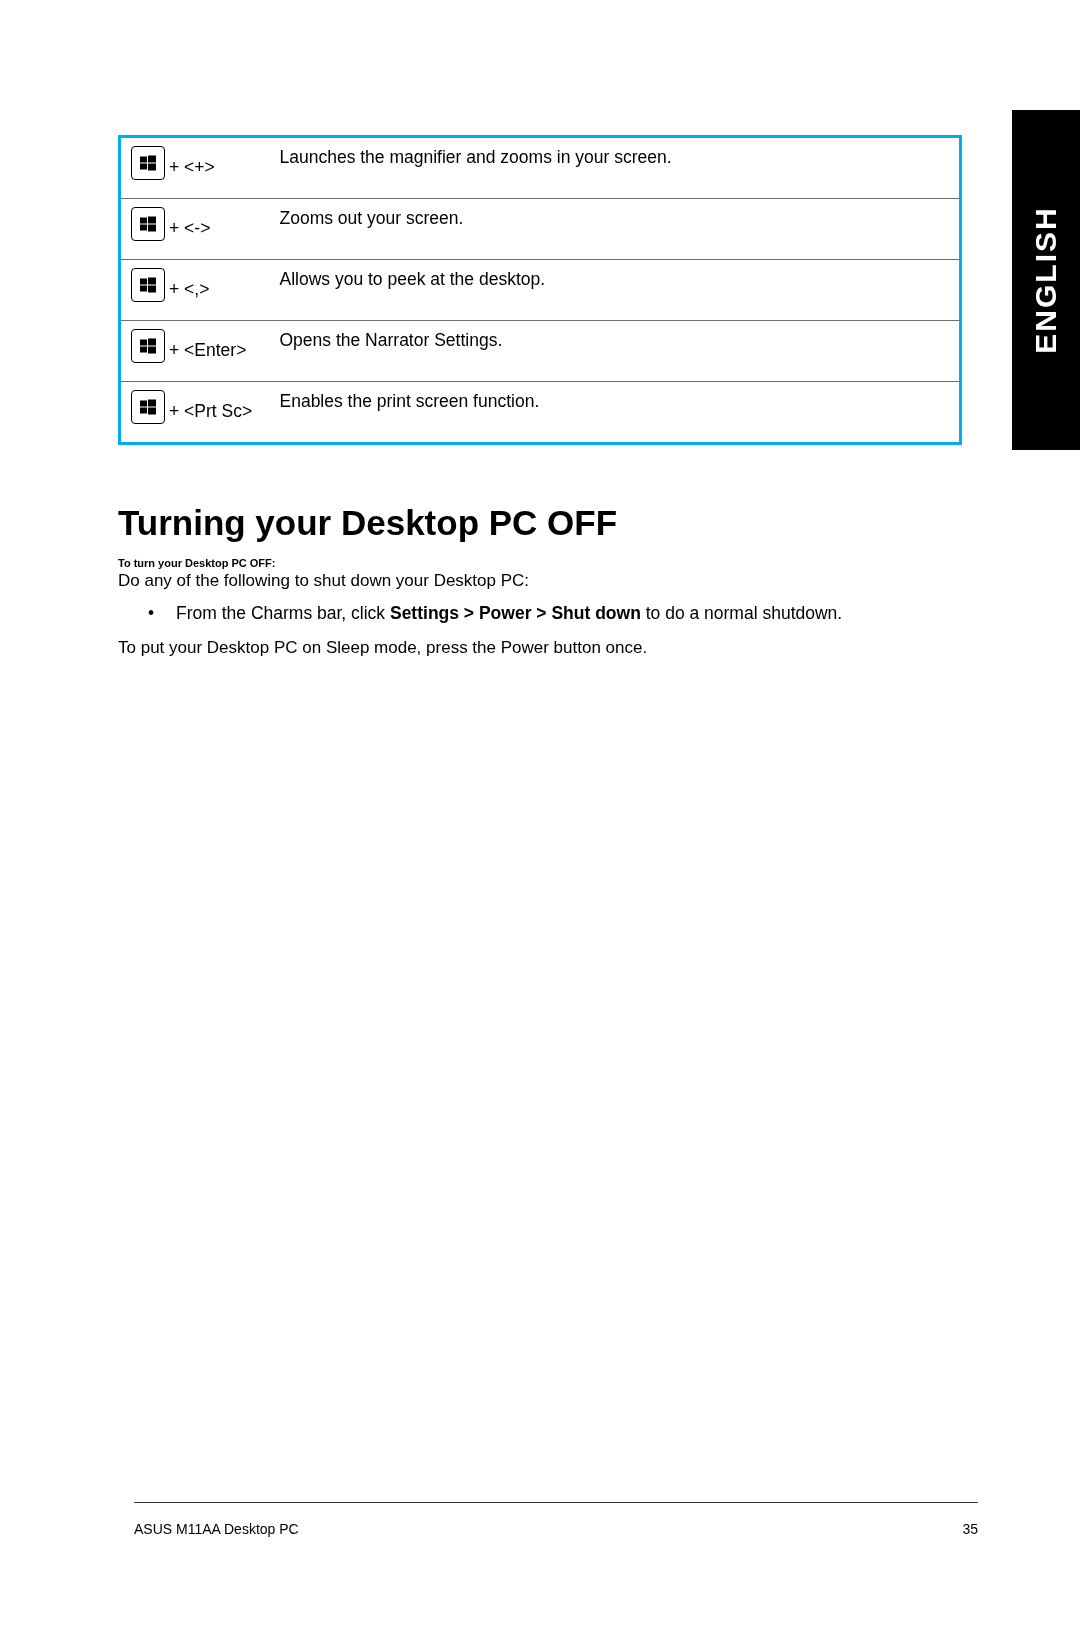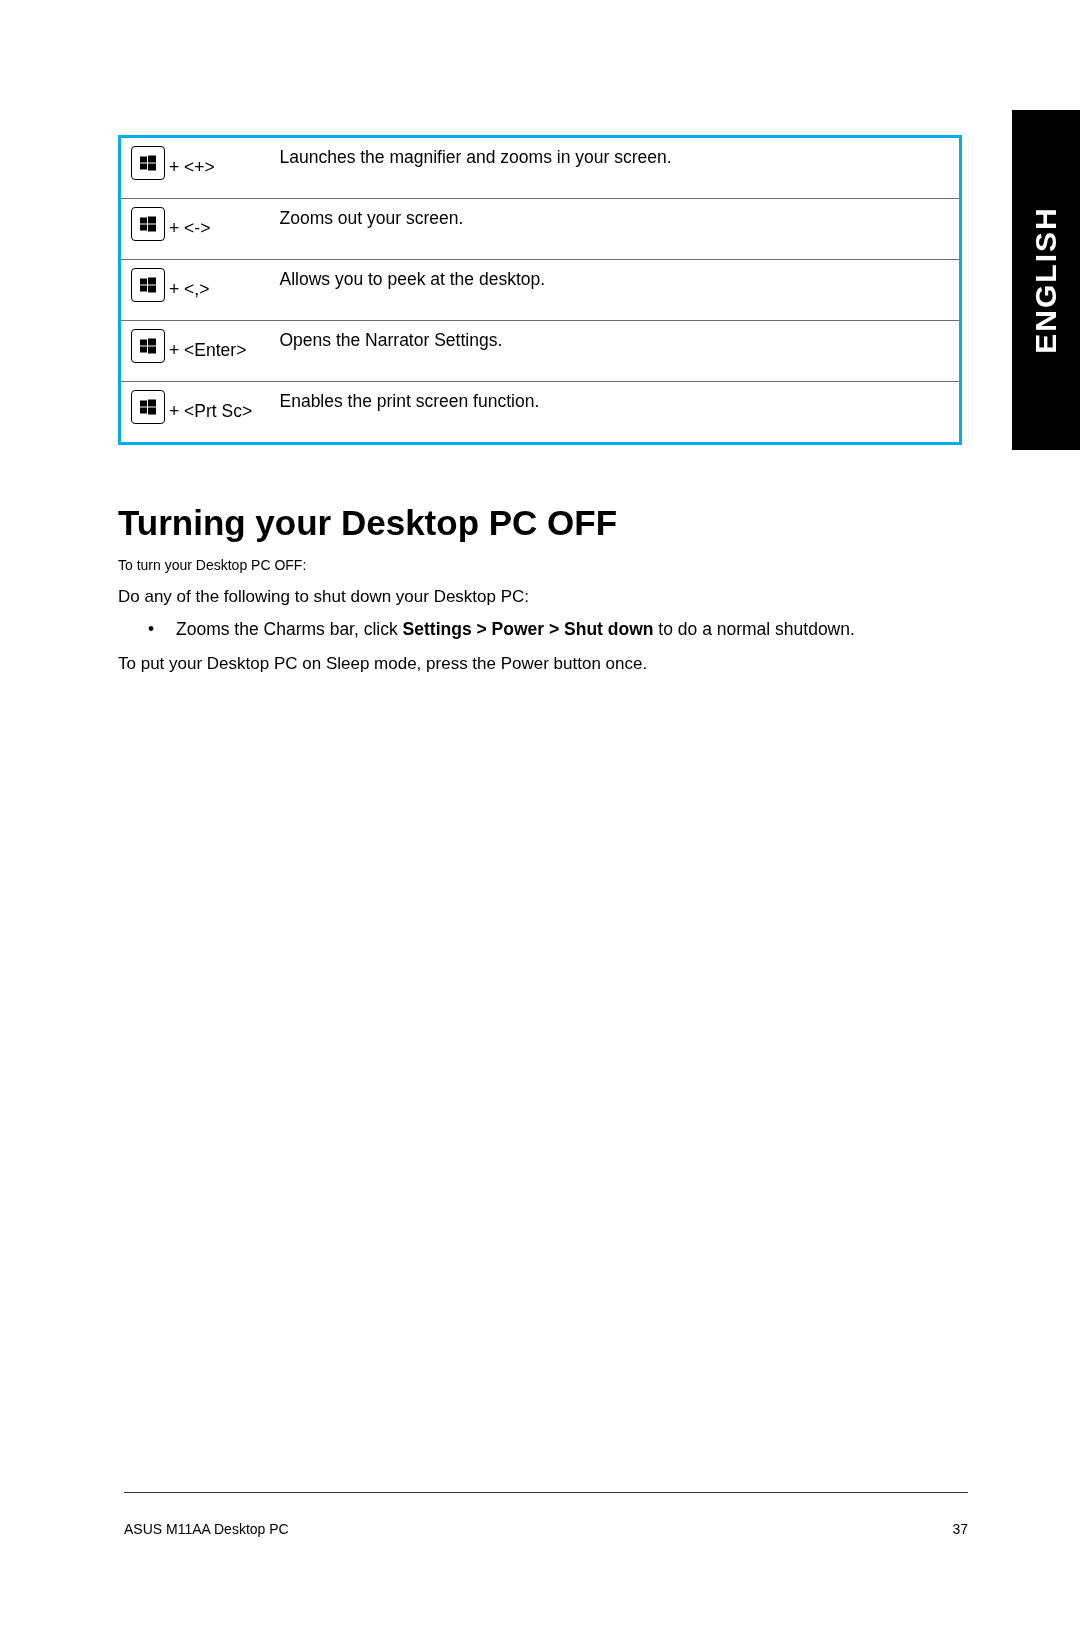--- a/index.html
+++ b/index.html
@@ -75,23 +75,23 @@
     vertical-align: bottom;
     margin-left: 4px;
   }
   h2.section {
     font-size: 35px;
     font-weight: bold;
     margin-top: 58px;
     margin-bottom: 14px;
   }
   .subhead {
-    font-size: 14px;
-    font-weight: normal;
-    margin-bottom: 12px;
+    font-size: 11px;
+    font-weight: bold;
+    margin-bottom: 0;
   }
   p.body {
     font-size: 17px;
     line-height: 1.4;
     margin-bottom: 8px;
   }
   ul.body {
     list-style: none;
     margin-left: 30px;
     font-size: 17.5px;
@@ -104,25 +104,25 @@
   }
   ul.body li::before {
     content: "•";
     position: absolute;
     left: 0;
     top: 0;
   }
   .bold { font-weight: bold; }
   .footer {
     position: absolute;
-    left: 124px;
+    left: 134px;
     bottom: 90px;
     width: 844px;
     border-top: 1px solid #333;
-    padding-top: 28px;
+    padding-top: 18px;
     font-size: 14px;
     display: flex;
     justify-content: space-between;
   }
 </style>
 </head>
 <body>
 
 <div class="lang-tab">
   <span>ENGLISH</span>
@@ -177,23 +177,23 @@
               </svg></span><span class="plus-combo">+ &lt;Prt Sc&gt;</span></td>
           <td>Enables the print screen function.</td>
         </tr>
       </tbody>
   </table>
 
   <h2 class="section">Turning your Desktop PC OFF</h2>
   <p class="subhead">To turn your Desktop PC OFF:</p>
   <p class="body">Do any of the following to shut down your Desktop PC:</p>
   <ul class="body">
-      <li><span>Zooms the Charms bar, click </span><span class="bold">Settings &gt; Power &gt; Shut down</span><span> to do a normal shutdown.</span></li>
+      <li><span>From the Charms bar, click </span><span class="bold">Settings &gt; Power &gt; Shut down</span><span> to do a normal shutdown.</span></li>
     </ul>
 
   <p class="body">To put your Desktop PC on Sleep mode, press the Power button once.</p>
 
 </div>
 
 <div class="footer">
   <span>ASUS M11AA Desktop PC</span>
-  <span>37</span>
+  <span>35</span>
 </div>
 
 </body></html>

